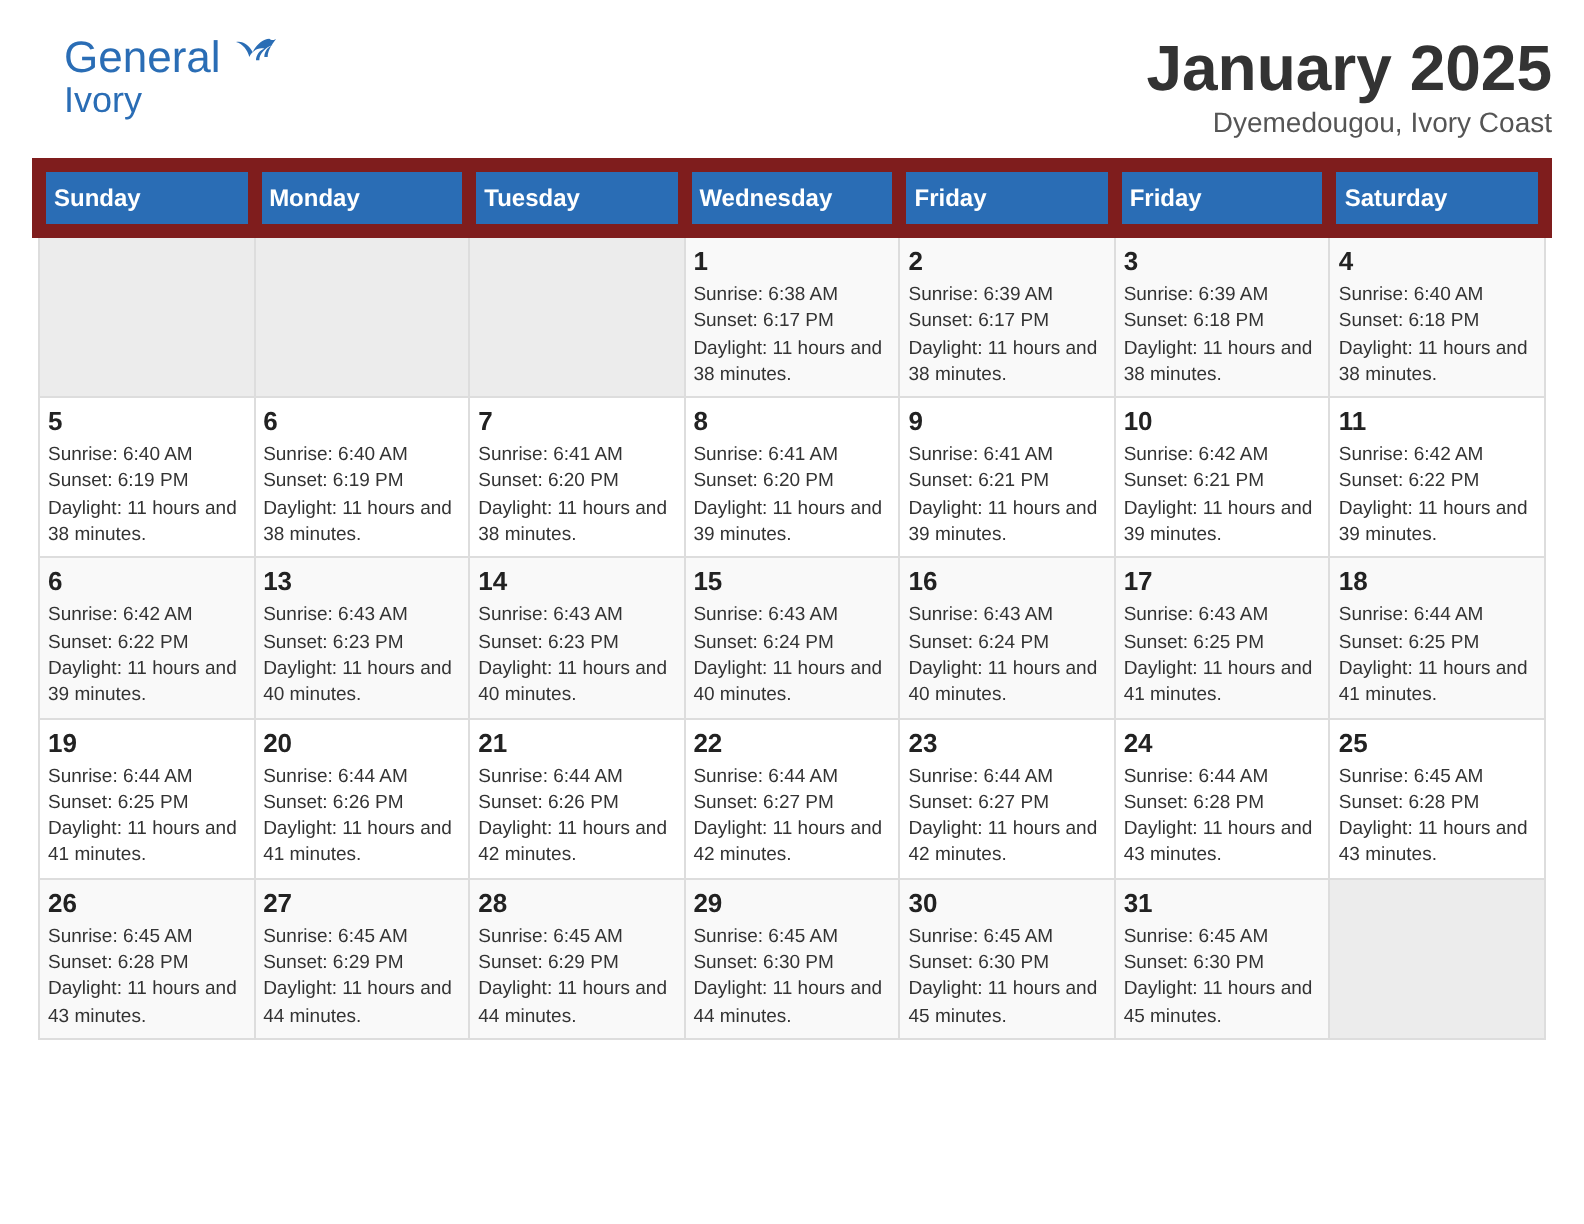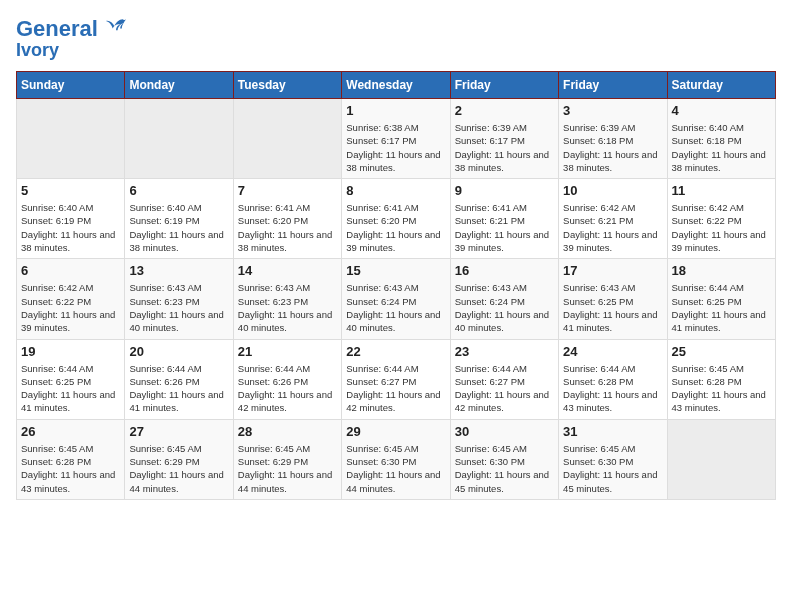--- a/index.html
+++ b/index.html
@@ -15,23 +15,24 @@
       justify-content: space-between;
       align-items: flex-start;
       margin-bottom: 10px;
     }
     .logo {
       display: flex;
       align-items: center;
     }
     .logo-text {
       font-size: 22px;
-      font-weight: bold;
+      font-weight: normal;
       color: #333;
       line-height: 1.1;
+      margin-left: 16px;
     }
     .logo-text span {
       color: #2a6db5;
     }
     .logo-icon {
       width: 20px;
       height: 20px;
       margin-left: 2px;
     }
     .title-block {
@@ -51,21 +52,21 @@
       border-collapse: collapse;
       font-size: 11px;
     }
     thead tr th {
       background: #2a6db5;
       color: #fff;
       padding: 6px 4px;
       text-align: left;
       font-size: 12px;
       font-weight: bold;
-      border: 1px solid #7f1d1d;
+      border: 7px solid #7f1d1d;
     }
     tbody tr td {
       border: 1px solid #ddd;
       vertical-align: top;
       padding: 4px;
       height: 80px;
       width: 14.28%;
       background: #fff;
     }
     tbody tr:nth-child(odd) td {
@@ -99,20 +100,24 @@
         <span>General</span>
         <svg class="logo-icon" viewBox="0 0 24 20" fill="#2a6db5">
           <path d="M20 2 C16 2 12 6 10 10 C8 6 4 3 0 4 C4 5 7 9 8 13 C9 10 13 7 17 8 C14 9 12 12 12 15 L14 15 C14 11 18 7 22 6 C19 7 17 10 17 13 L19 13 C19 8 23 4 24 2 C23 3 21 3 20 2Z"></path>
         </svg>
       </div>
       <div class="logo-text" style="color:#2a6db5; font-size:18px;">
         <span>Ivory</span>
       </div>
     </div>
   </div>
+  <div class="title-block">
+    <div class="month-title">January 2025</div>
+    <div class="subtitle">Dyemedougou, Ivory Coast</div>
+  </div>
 </div>
 
 <table>
   <thead>
     <tr id="weekday-header">
     <th>Sunday</th>
         <th>Monday</th>
         <th>Tuesday</th>
         <th>Wednesday</th>
         <th>Friday</th>

